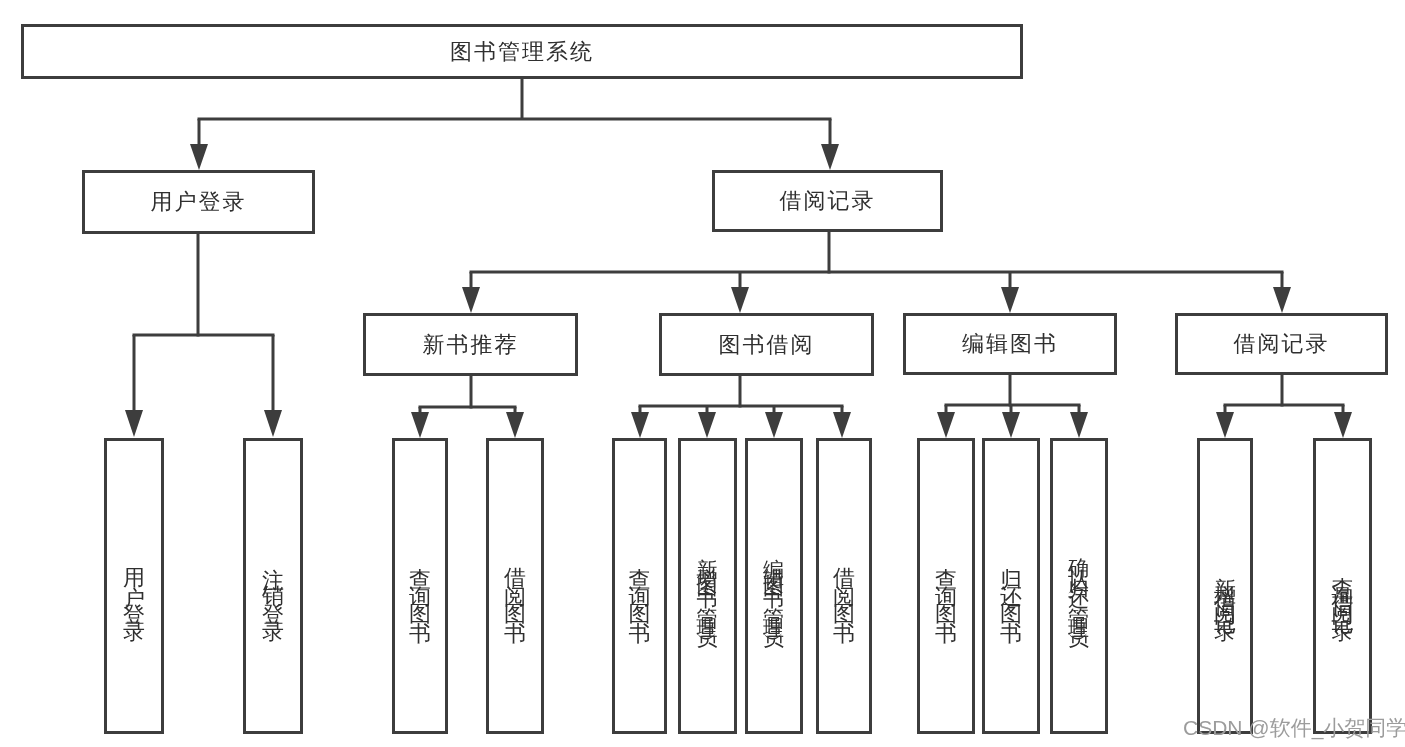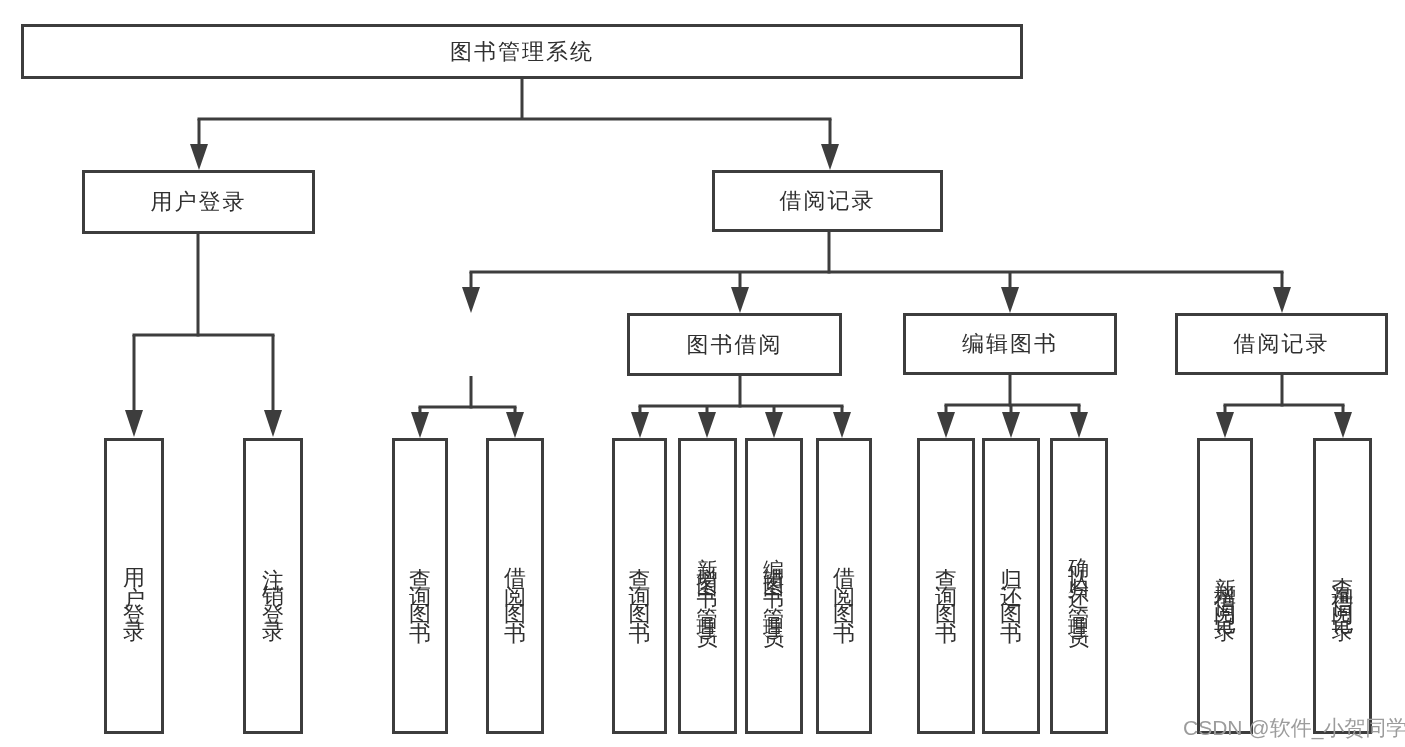--- a/index.html
+++ b/index.html
@@ -116,21 +116,22 @@
       <polygon points="1216,412 1234,412 1225,438"></polygon>
       <polygon points="1334,412 1352,412 1343,438"></polygon>
     </g>
   </svg>
 
   <div class="box h" style="left:21px;top:24px;width:1002px;height:55px">图书管理系统</div>
 
   <div class="box h" style="left:82px;top:170px;width:233px;height:64px">用户登录</div>
   <div class="box h" style="left:712px;top:170px;width:231px;height:62px">借阅记录</div>
 
-  <div class="box h" style="left:627px;top:313px;width:215px;height:63px">图书借阅</div>
+  <div class="box h" style="left:363px;top:313px;width:215px;height:63px">新书推荐</div>
+  <div class="box h" style="left:659px;top:313px;width:215px;height:63px">图书借阅</div>
   <div class="box h" style="left:903px;top:313px;width:214px;height:62px">编辑图书</div>
   <div class="box h" style="left:1175px;top:313px;width:213px;height:62px">借阅记录</div>
 
   <div class="box v sp-lg" style="left:104px;top:438px;width:60px;height:296px">用户登录</div>
   <div class="box v sp-lg" style="left:243px;top:438px;width:60px;height:296px">注销登录</div>
 
   <div class="box v sp-lg" style="left:392px;top:438px;width:56px;height:296px">查询图书</div>
   <div class="box v sp-lg" style="left:486px;top:438px;width:58px;height:296px">借阅图书</div>
 
   <div class="box v sp-lg" style="left:612px;top:438px;width:55px;height:296px">查询图书</div>

